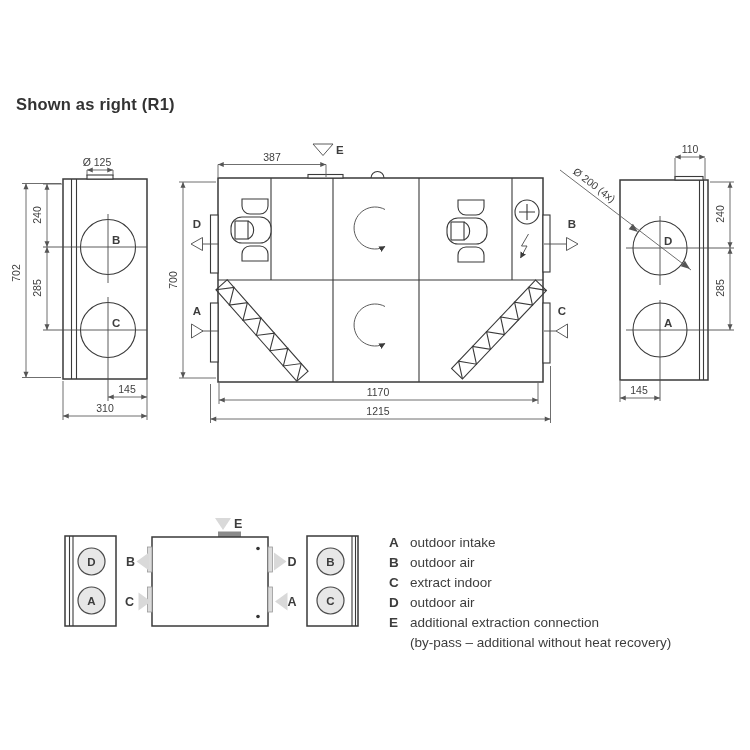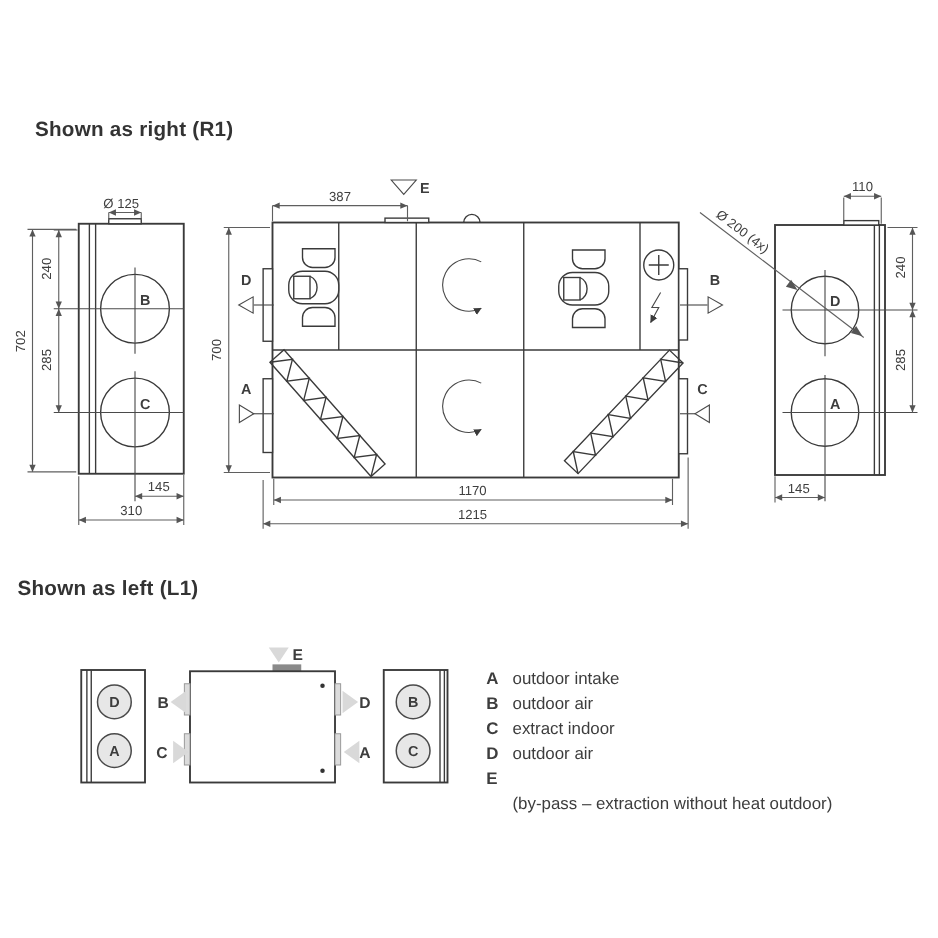--- a/index.html
+++ b/index.html
@@ -21,22 +21,21 @@
   .lbl2{fill:#3d3d3d;font-size:12.5px;font-weight:600;}
   .gtri{fill:#d9d9d9;stroke:none;}
   .cf{fill:#e7e7e7;stroke:#4a4a4a;stroke-width:1.2;}
   .st{fill:#dcdcdc;stroke:#9a9a9a;stroke-width:0.8;}
 </style>
 </head>
 <body>
 
 <div id="stage">
 
-  <div class="title" style="left:28px;top:95px">Shown as right (R1)</div>
-  <div class="title" style="left:14px;top:462px">Shown as left (L1)</div>
+  <div class="title" style="left:16px;top:95px">Shown as right (R1)</div>
 
   <svg id="drawing" width="750" height="750" viewBox="0 0 750 750">
     <defs>
       <marker id="da" viewBox="0 0 10 10" refX="8.5" refY="5" markerWidth="8" markerHeight="8" orient="auto-start-reverse">
         <path d="M0.5,1.5 L8.5,5 L0.5,8.5 Z" fill="#555"></path>
       </marker>
       <marker id="fa" viewBox="0 0 10 10" refX="7.5" refY="5" markerWidth="8.5" markerHeight="8.5" orient="auto">
         <path d="M0,1 L8,5 L0,9 Z" fill="#3a3a3a"></path>
       </marker>
       <g id="fan">
@@ -237,20 +236,21 @@
     <div class="legend-row">
       <span class="legend-key">C</span>
       <span>extract indoor</span>
     </div>
     <div class="legend-row">
       <span class="legend-key">D</span>
       <span>outdoor air</span>
     </div>
     <div class="legend-row">
       <span class="legend-key">E</span>
+      <span>additional extraction connection</span>
     </div>
     <div class="legend-row">
       <span class="legend-key"></span>
-      <span>(by-pass – extraction without heat outdoor)</span>
+      <span>(by-pass – additional without heat recovery)</span>
     </div>
   </div>
 
 </div>
 
 </body></html>

